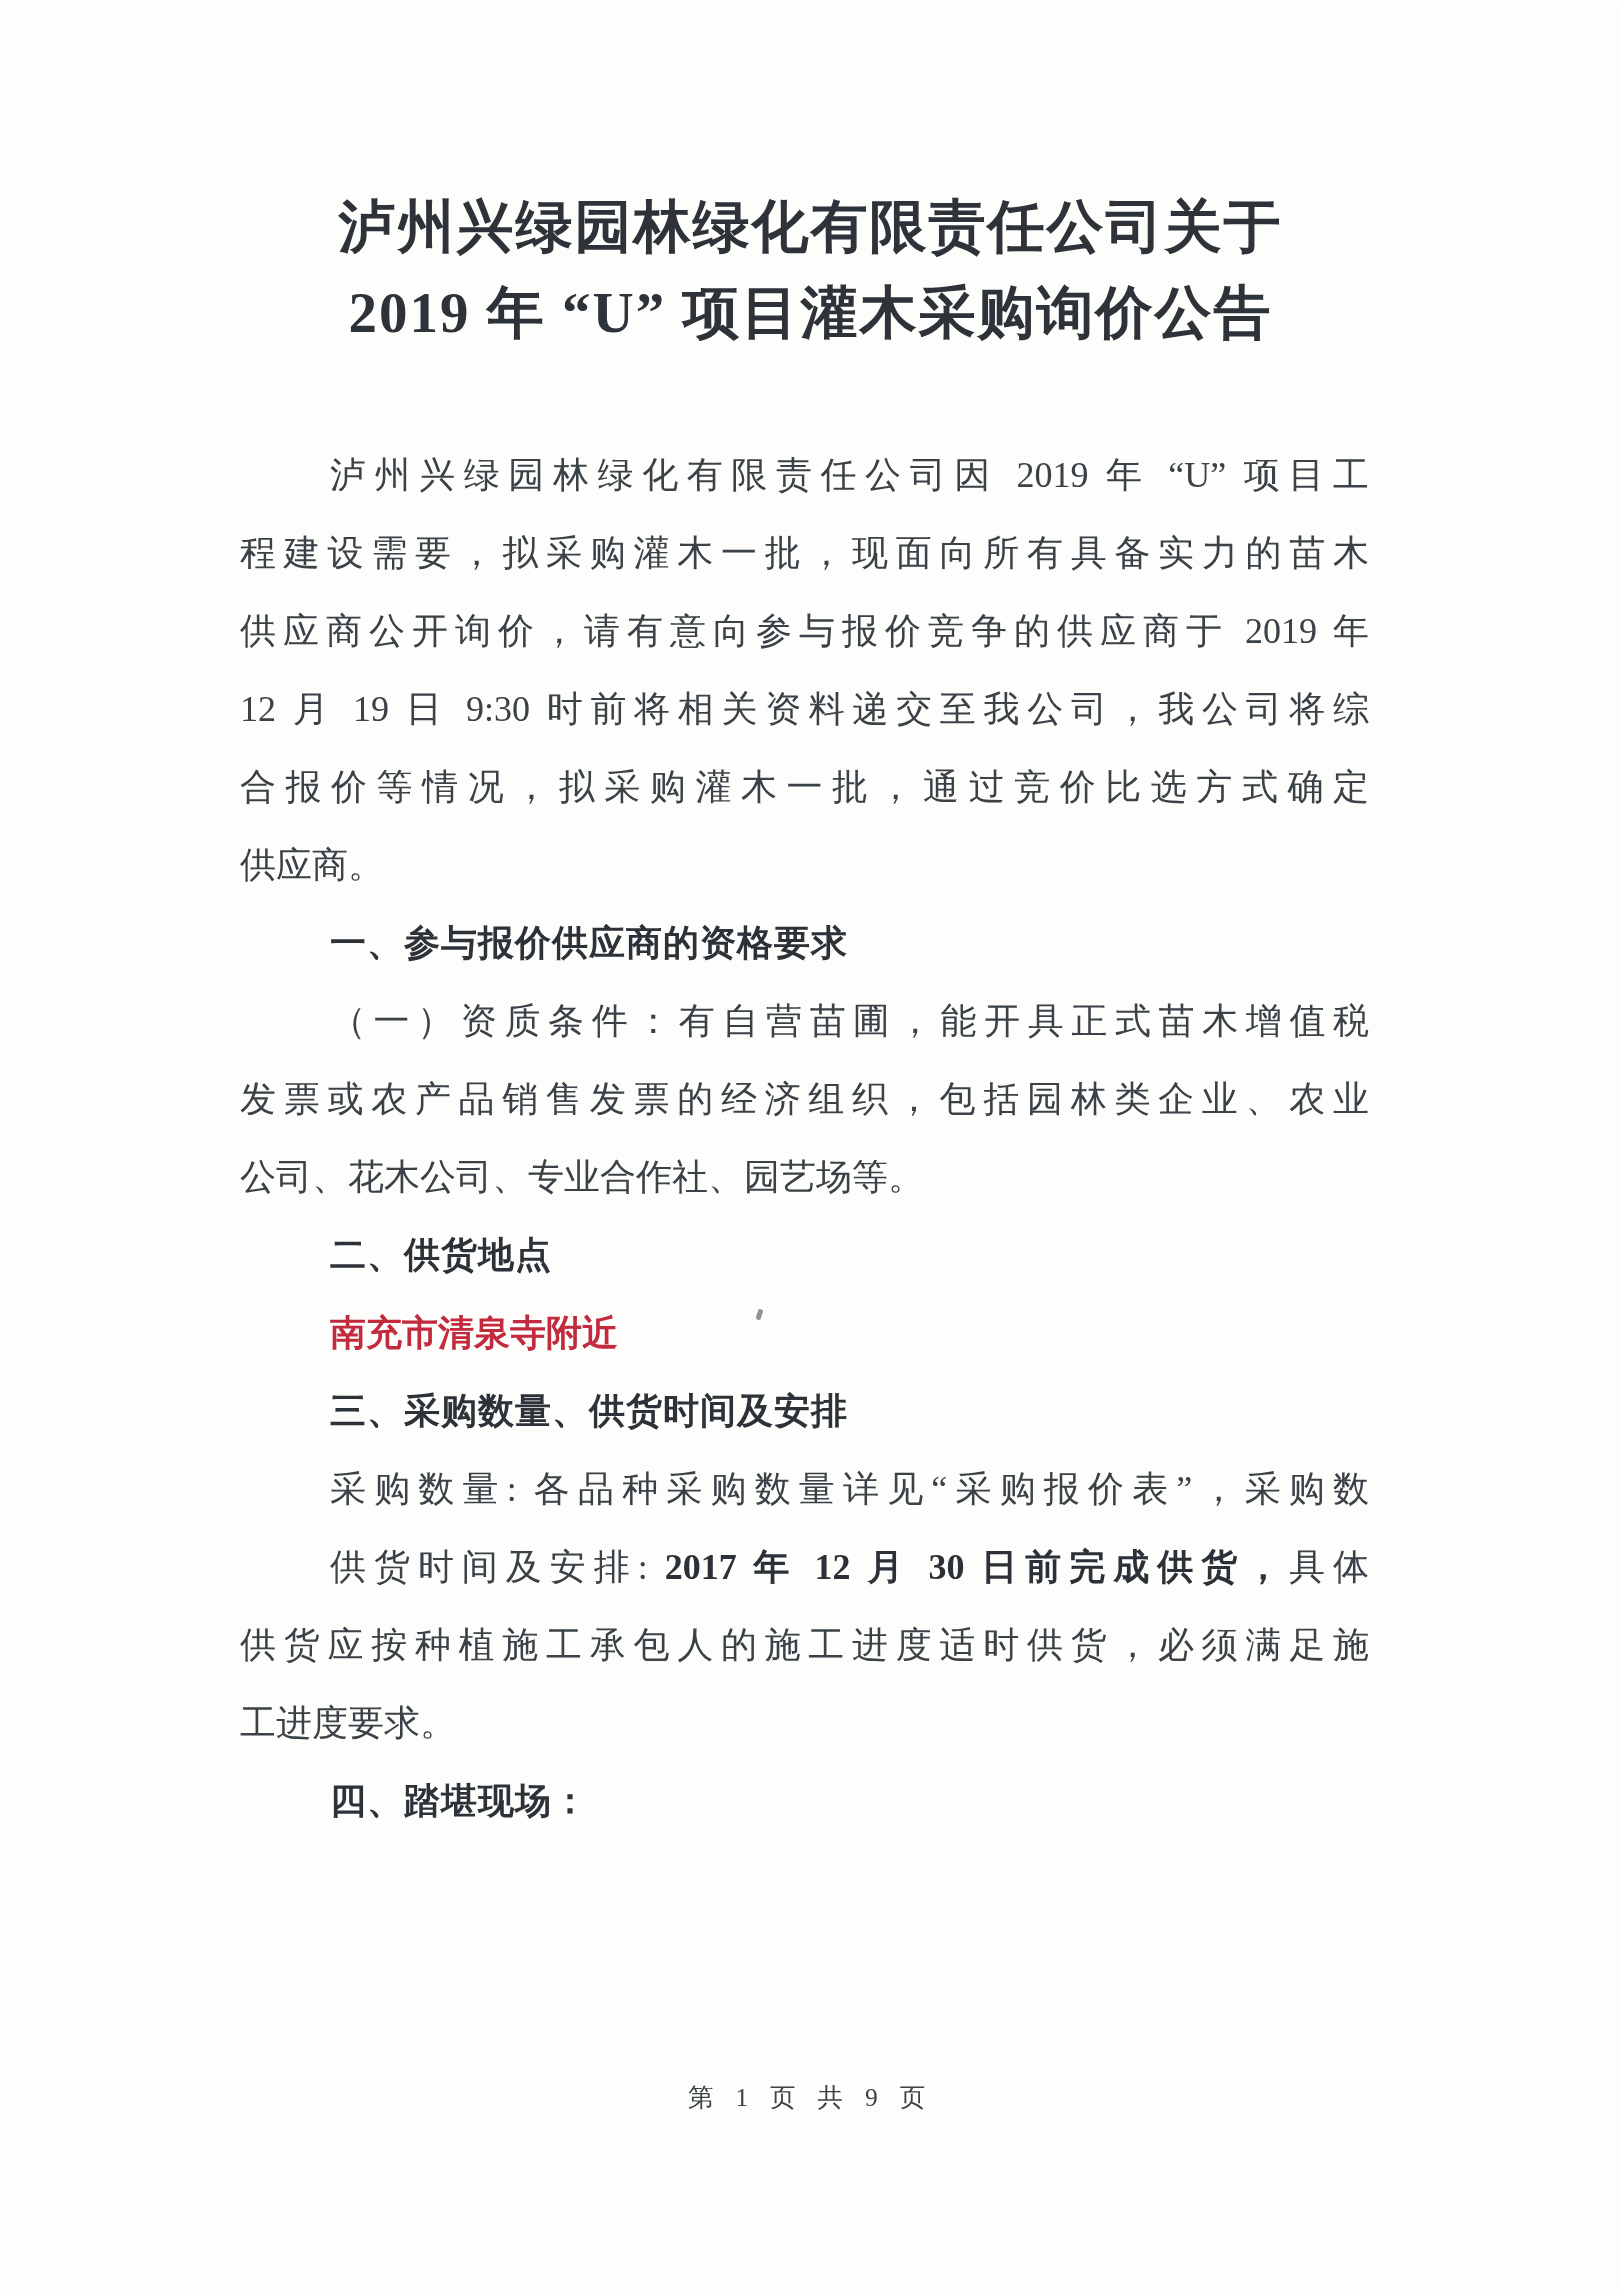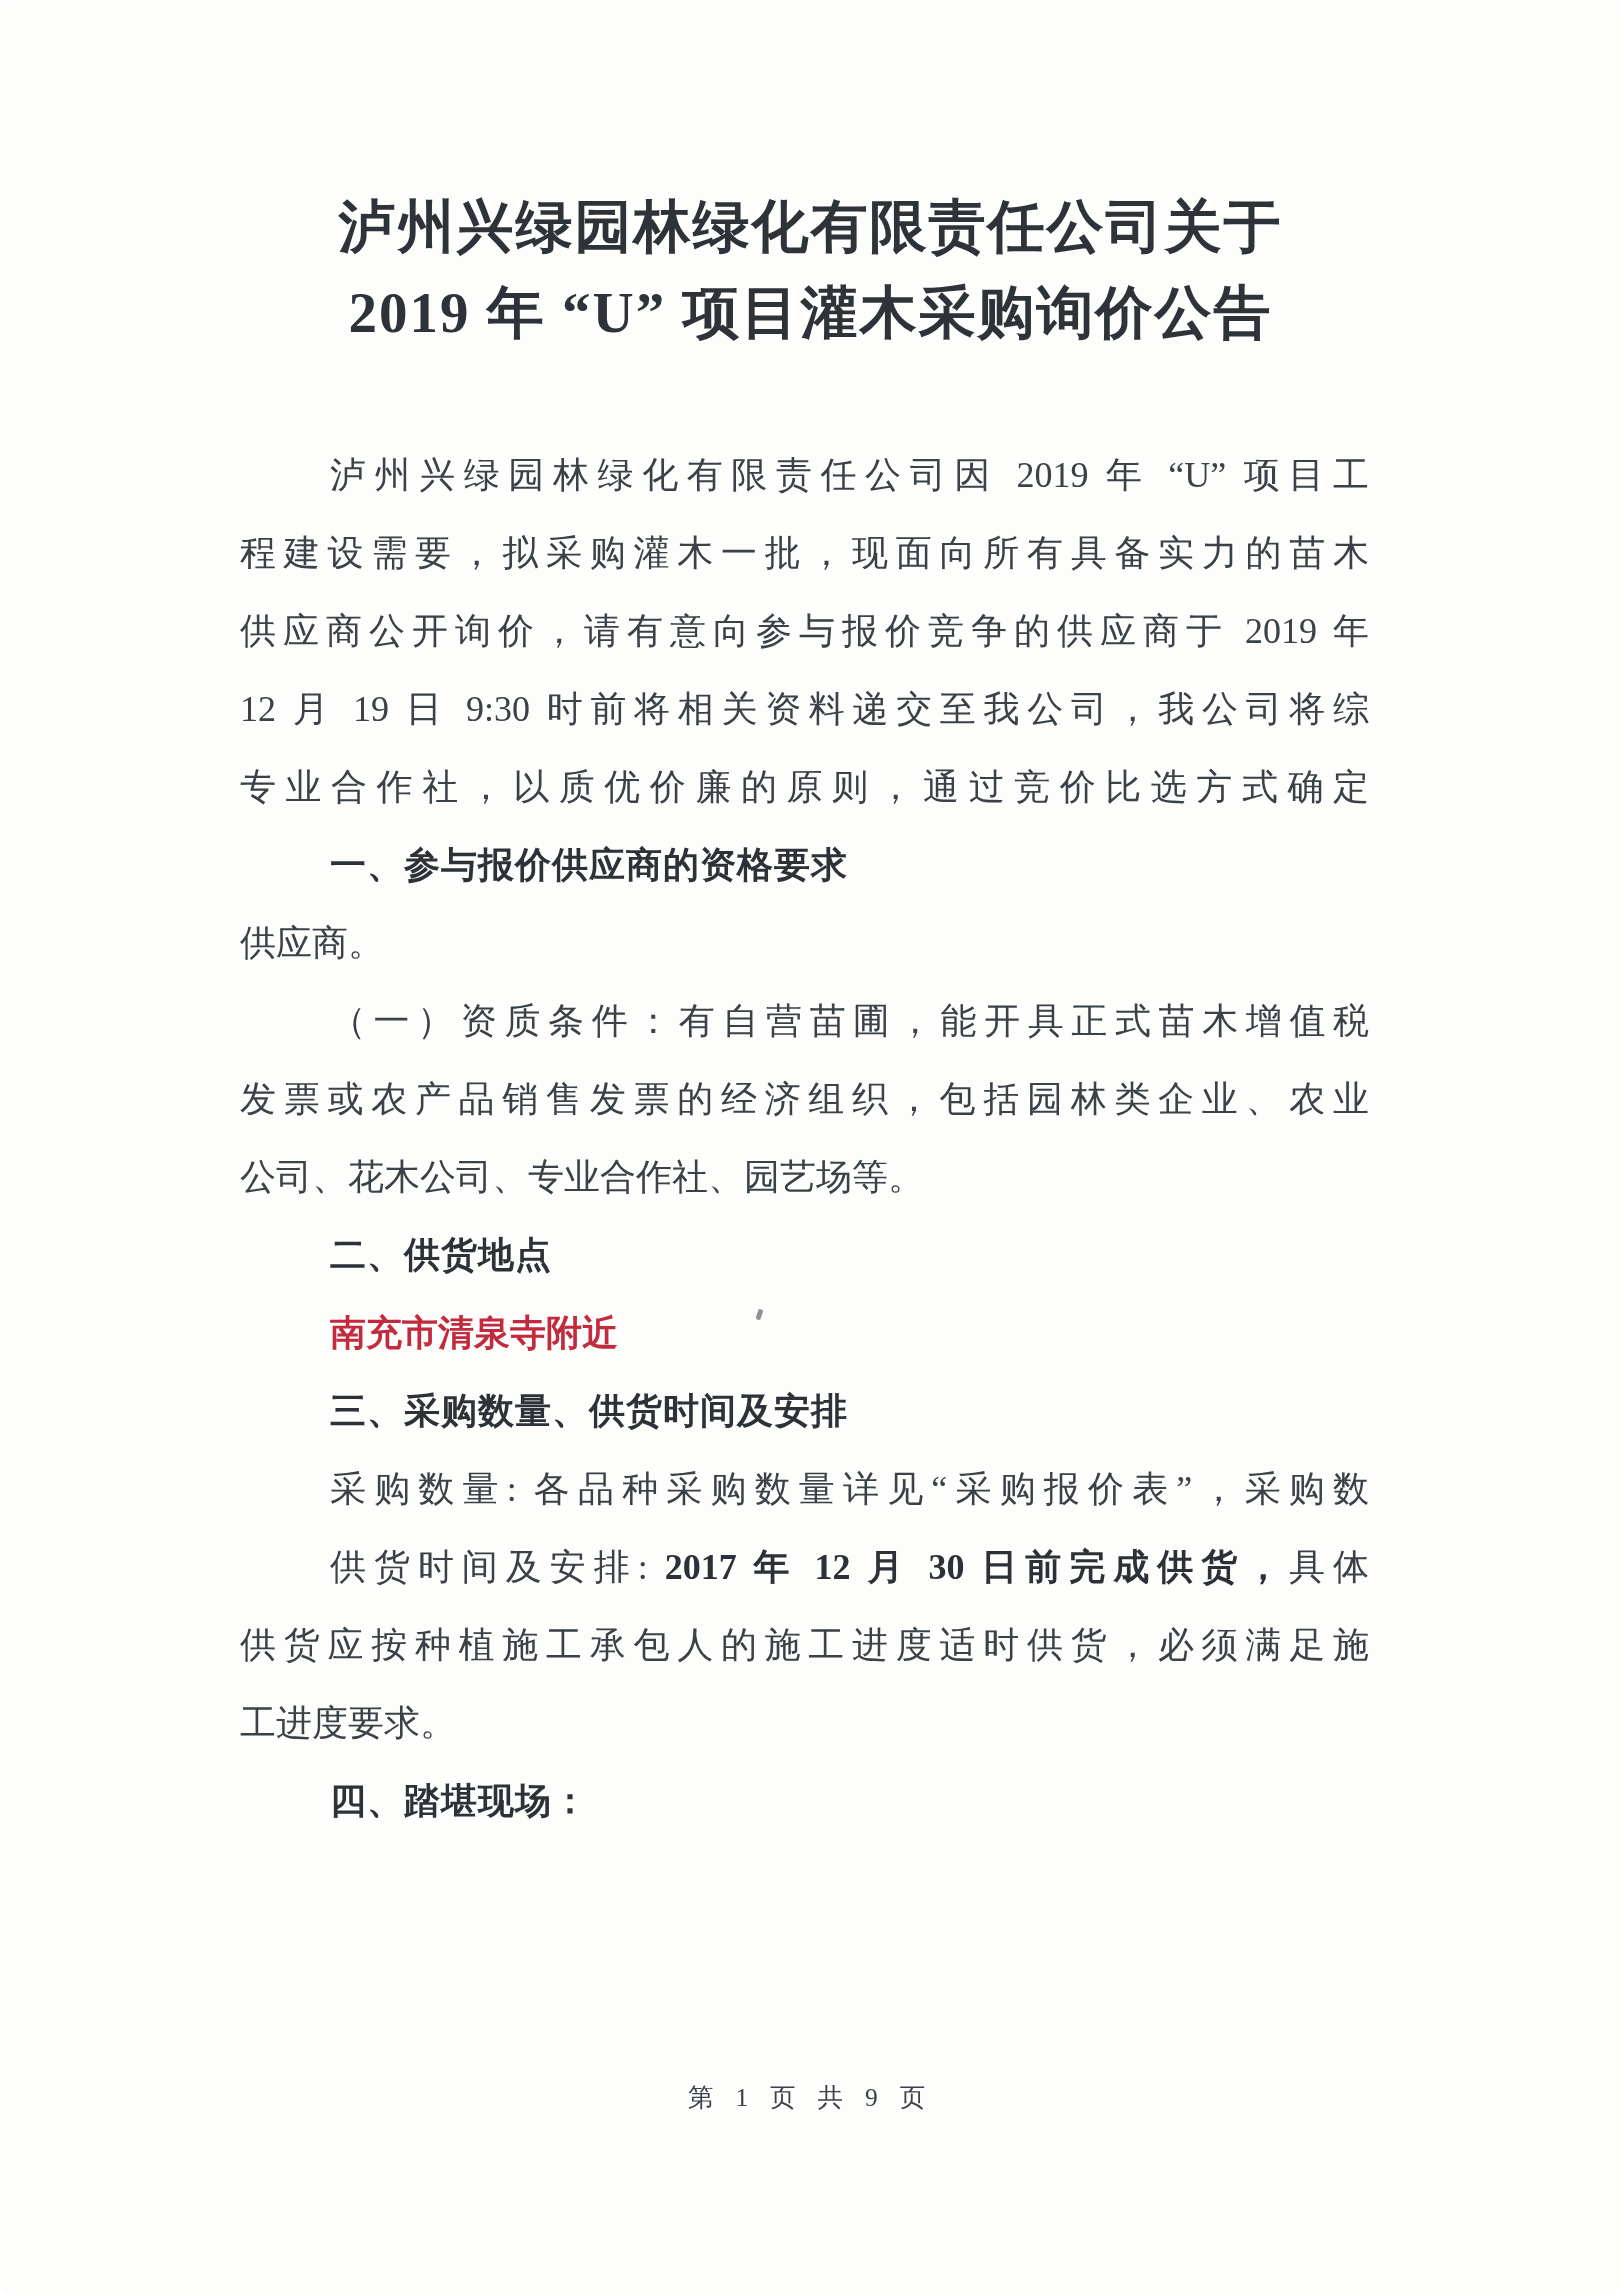--- a/index.html
+++ b/index.html
@@ -69,24 +69,24 @@
     <div class="title-line">泸州兴绿园林绿化有限责任公司关于</div>
     <div class="title-line">2019 年 “U” 项目灌木采购询价公告</div>
   </div>
 
   <div class="content">
 
     <div class="line indent fill">泸州兴绿园林绿化有限责任公司因 2019 年 “U” 项目工</div>
     <div class="line fill">程建设需要，拟采购灌木一批，现面向所有具备实力的苗木</div>
     <div class="line fill">供应商公开询价，请有意向参与报价竞争的供应商于 2019 年</div>
     <div class="line fill">12 月 19 日 9:30 时前将相关资料递交至我公司，我公司将综</div>
-    <div class="line fill">专业合作社，以质优价廉的原则，通过竞价比选方式确定</div>
+    <div class="line fill">合报价等情况，拟采购灌木一批，通过竞价比选方式确定</div>
+    <div class="line">供应商。</div>
+
     <div class="line indent heading">一、参与报价供应商的资格要求</div>
-
-    <div class="line">供应商。</div>
 
     <div class="line indent fill">（一）资质条件：有自营苗圃，能开具正式苗木增值税</div>
     <div class="line fill">发票或农产品销售发票的经济组织，包括园林类企业、农业</div>
     <div class="line">公司、花木公司、专业合作社、园艺场等。</div>
 
 
     <div class="line indent heading">二、供货地点</div>
 
     <div class="line indent red-line">南充市清泉寺附近</div>
 

